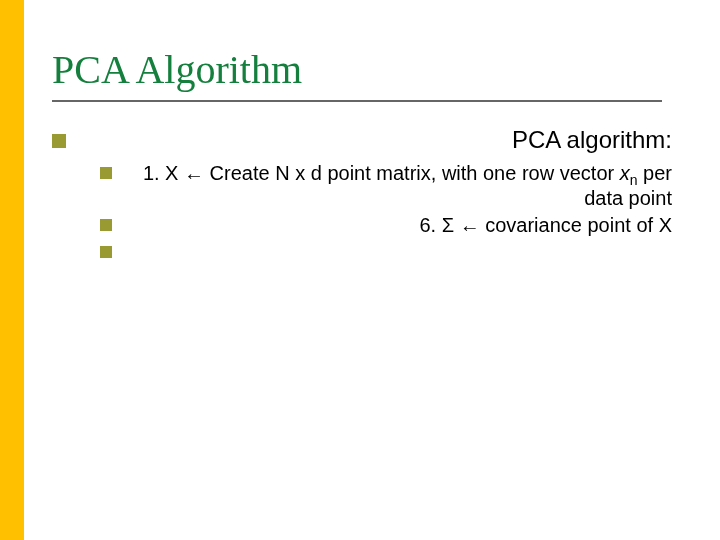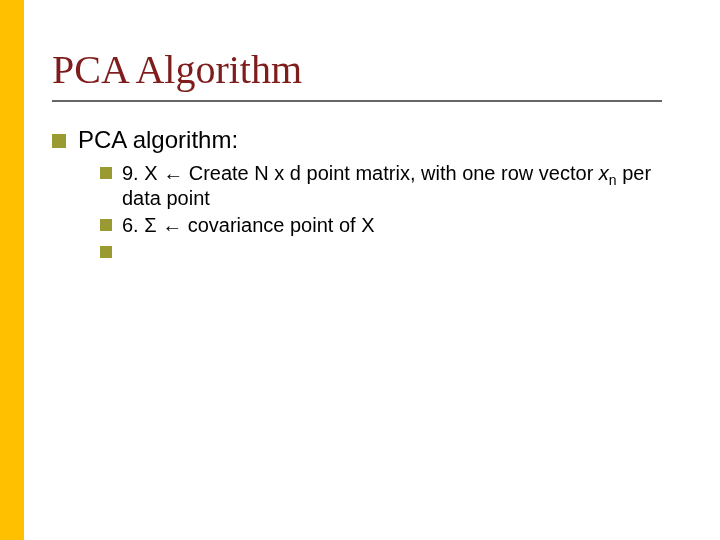--- a/index.html
+++ b/index.html
@@ -26,21 +26,21 @@
     height: 540px;
     background: #ffc000;
   }
   .title {
     position: absolute;
     left: 52px;
     top: 46px;
     font-family: "Times New Roman", Times, serif;
     font-size: 40px;
     font-weight: 400;
-    color: #7f1d1d;
+    color: #15803d;
   }
   .title-rule {
     position: absolute;
     left: 52px;
     top: 100px;
     width: 610px;
     height: 0;
     border-top: 2px solid #666;
   }
   .content {
@@ -48,20 +48,21 @@
     left: 52px;
     top: 126px;
     width: 620px;
   }
   .lvl1 {
     margin: 0 0 6px 0;
     padding-left: 26px;
     position: relative;
     font-size: 24px;
     line-height: 1.2;
+    text-align: right;
   }
   .lvl1 .bullet, .lvl2 .bullet {
     position: absolute;
     left: 0;
     width: 14px;
     height: 14px;
     background: #9a9a33;
   }
   .lvl1 .bullet { top: 8px; }
   .lvl2-list {
@@ -102,21 +103,21 @@
   <div class="content">
 
     <div class="lvl1">
       <span class="bullet"></span>
       <span>PCA algorithm:</span>
 
       <div class="lvl2-list">
 
         <div class="lvl2">
           <span class="bullet"></span>
-          <span>9. X </span><span class="arrow">←</span><span> Create N x d point matrix, with one row vector </span><span class="ital">x</span><sub>n</sub><span> per data point</span>
+          <span>1. X </span><span class="arrow">←</span><span> Create N x d point matrix, with one row vector </span><span class="ital">x</span><sub>n</sub><span> per data point</span>
         </div>
 
 
         <div class="lvl2">
           <span class="bullet"></span>
           <span>6. Σ </span><span class="arrow">←</span><span> covariance point of X</span>
         </div>
 
         <div class="lvl2">
           <span class="bullet"></span>

